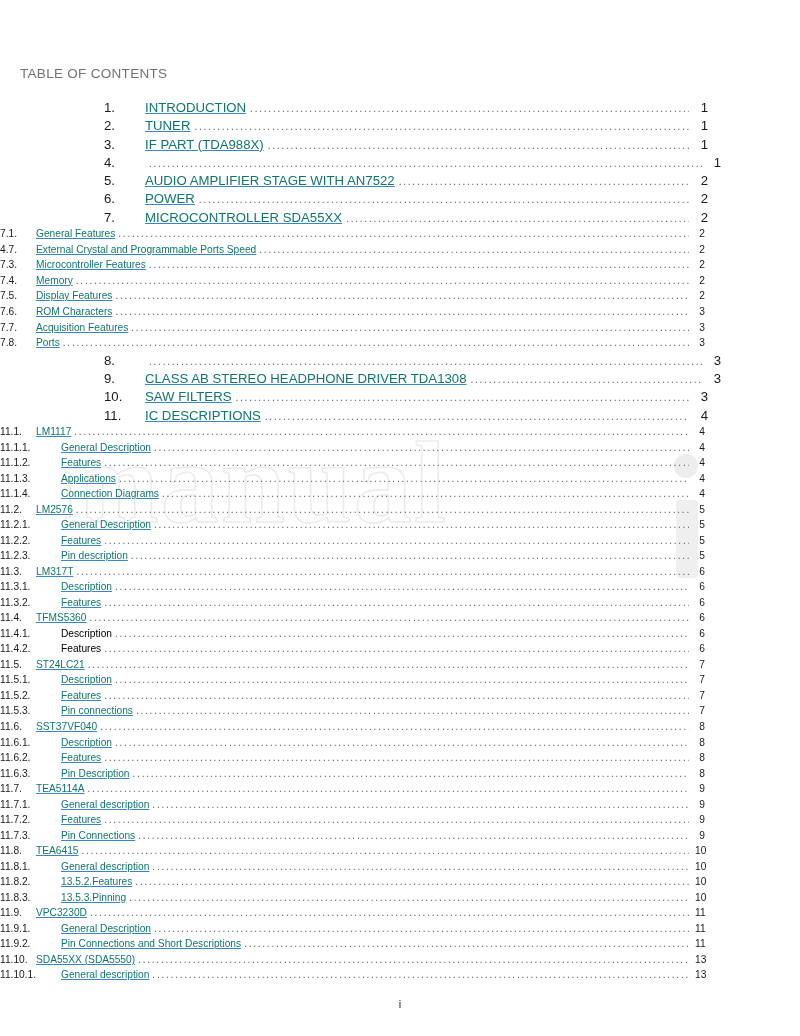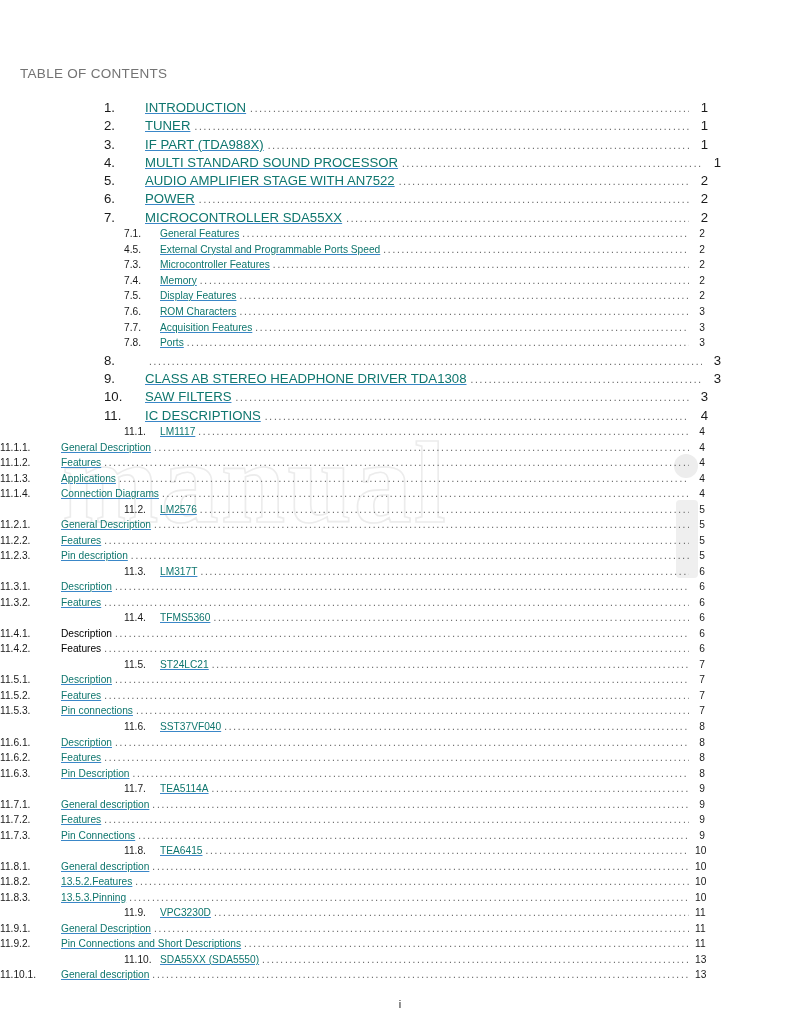--- a/index.html
+++ b/index.html
@@ -145,21 +145,20 @@
   .lvl1 .pg  { width: 12px; }
   .lvl1 .leader { margin: 0 4px; }
 
   
   .lvl1.wide { padding-right: 79px; }
 
   
   .lvl2 {
     height: 15.6px;
     font-size: 10.2px;
-    padding-left: 124px;
     padding-right: 95px;
   }
   .lvl2 .num { width: 36px; }
   .lvl2 .pg  { width: 10px; }
   .lvl2 .leader { margin: 0 3px; }
 
   
   .lvl3 {
     height: 15.5px;
     font-size: 10.2px;
@@ -208,21 +207,20 @@
           <span class="pg">1</span>
         </div>
         <div class="toc-row lvl1">
           <span class="num">3.</span>
           <span class="label link">IF PART (TDA988X)</span>
           <span class="leader"></span>
           <span class="pg">1</span>
         </div>
         <div class="toc-row lvl1 wide">
           <span class="num">4.</span>
-          <span class="label link">MULTI STANDARD SOUND PROCESSOR</span>
           <span class="leader"></span>
           <span class="pg">1</span>
         </div>
         <div class="toc-row lvl1">
           <span class="num">5.</span>
           <span class="label link">AUDIO AMPLIFIER STAGE WITH AN7522</span>
           <span class="leader"></span>
           <span class="pg">2</span>
         </div>
         <div class="toc-row lvl1">
@@ -237,21 +235,21 @@
           <span class="leader"></span>
           <span class="pg">2</span>
         </div>
         <div class="toc-row lvl2">
           <span class="num">7.1.</span>
           <span class="label link">General Features</span>
           <span class="leader"></span>
           <span class="pg">2</span>
         </div>
         <div class="toc-row lvl2">
-          <span class="num">4.5.</span>
+          <span class="num">4.7.</span>
           <span class="label link">External Crystal and Programmable Ports Speed</span>
           <span class="leader"></span>
           <span class="pg">2</span>
         </div>
         <div class="toc-row lvl2">
           <span class="num">7.3.</span>
           <span class="label link">Microcontroller Features</span>
           <span class="leader"></span>
           <span class="pg">2</span>
         </div>

